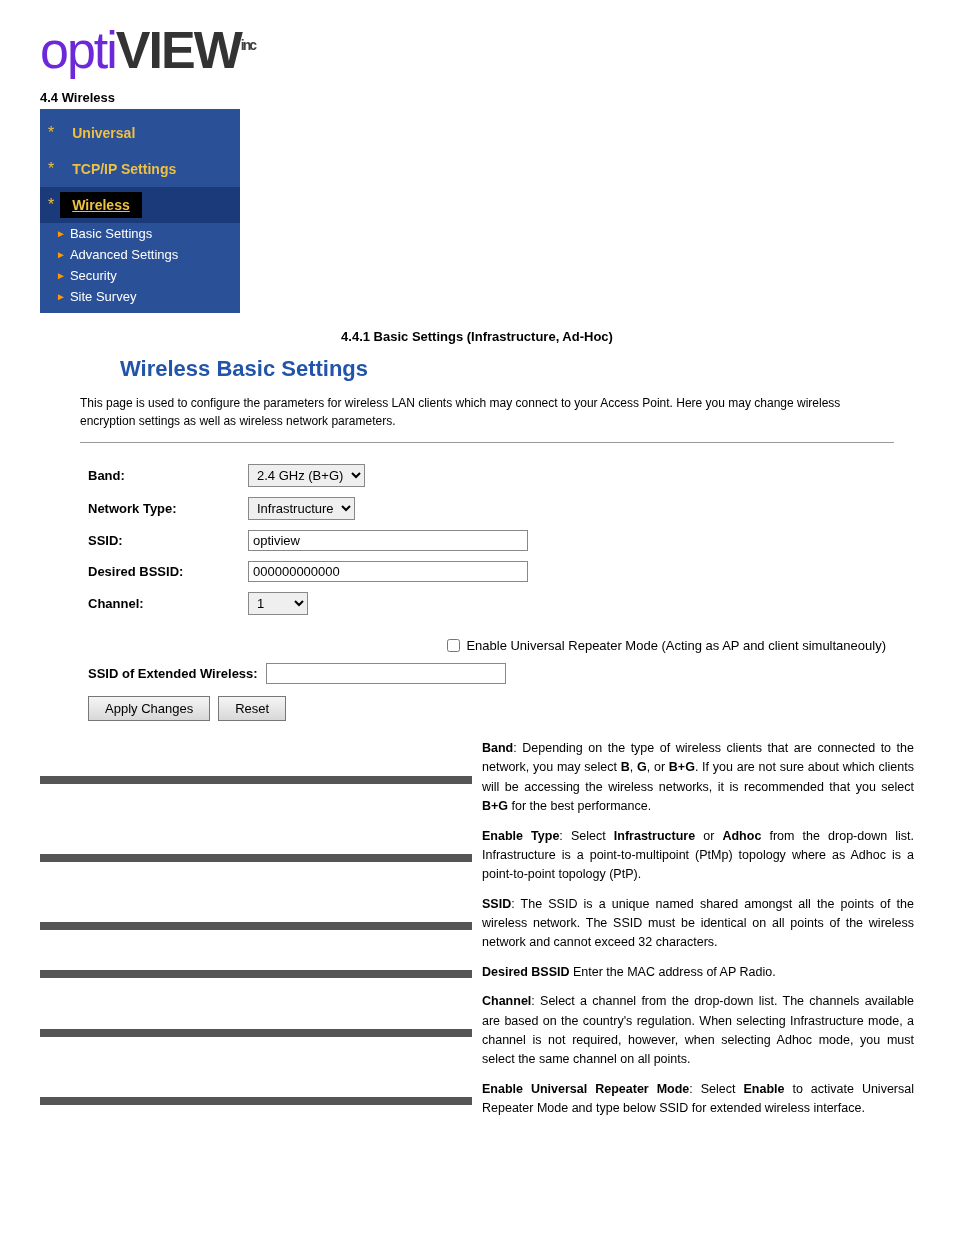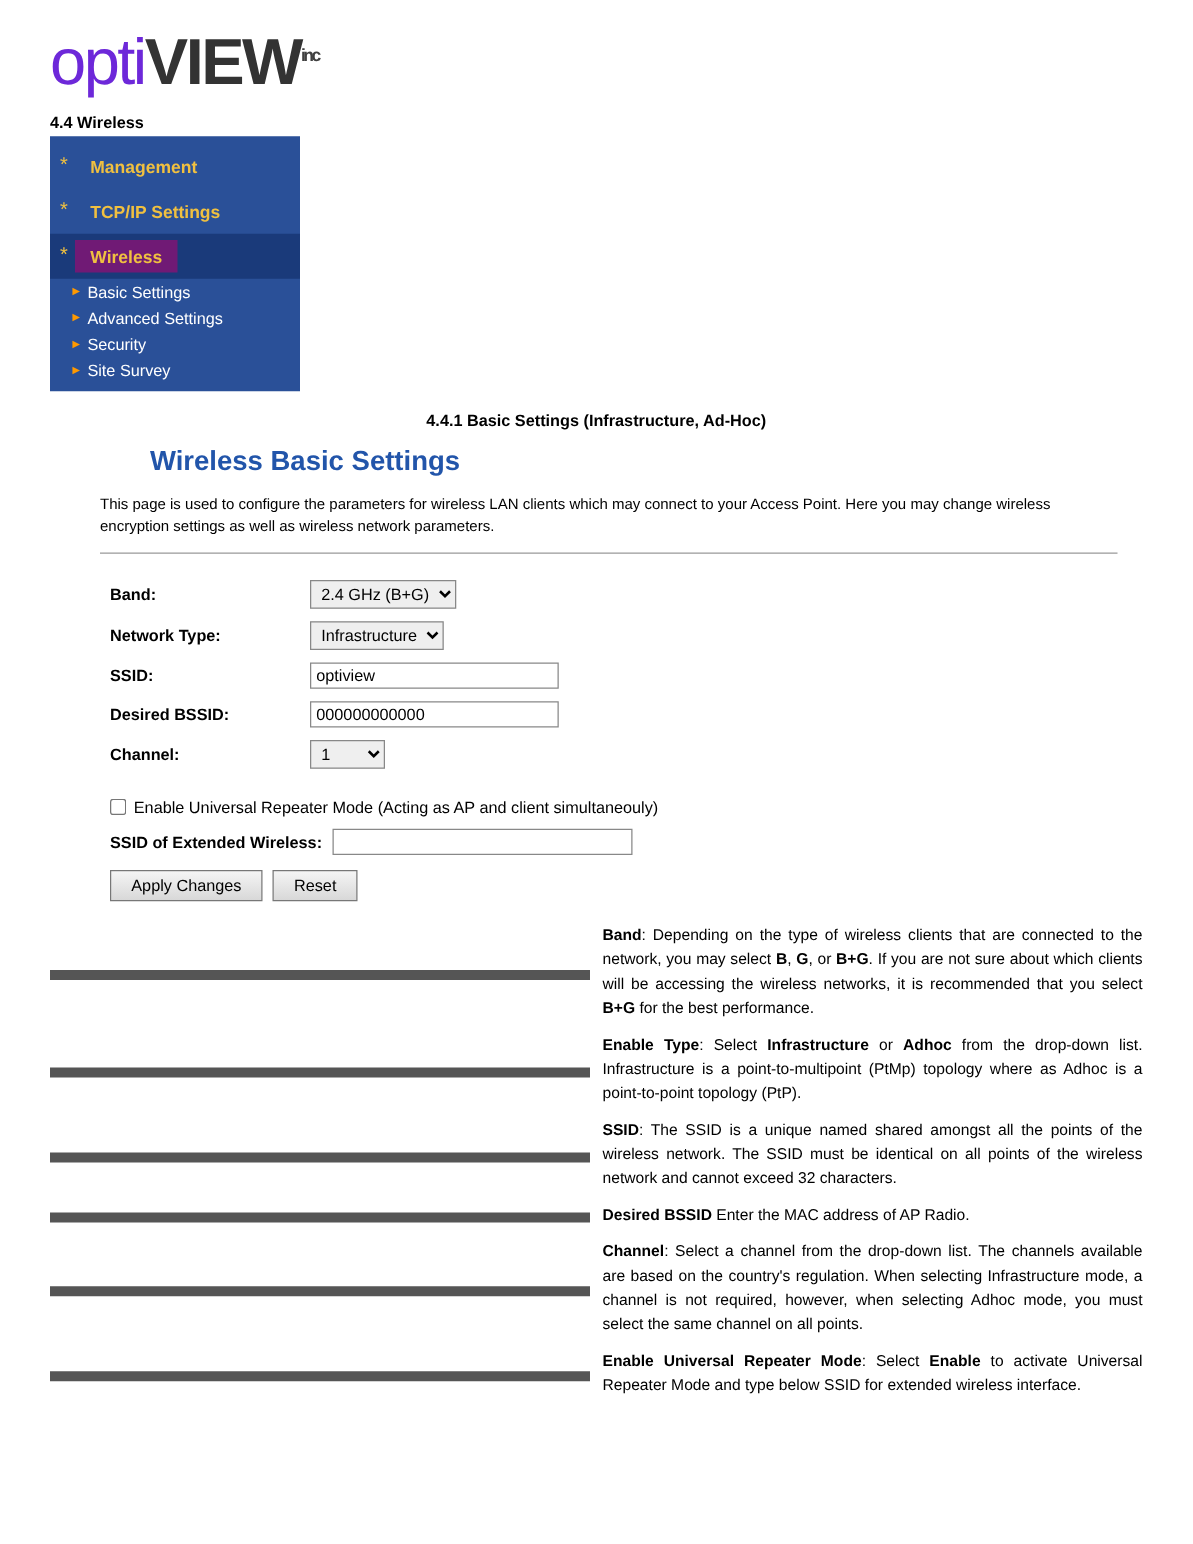--- a/index.html
+++ b/index.html
@@ -51,21 +51,22 @@
       display: block;
       padding: 5px 12px;
       font-size: 14px;
       font-weight: bold;
       cursor: pointer;
     }
     .nav-item.management { color: #f0c040; }
     .nav-item.tcpip { color: #f0c040; }
     .nav-item.wireless-active {
       color: #f0c040;
-      background: #701a75;
+      background: #000000;
+      text-decoration: underline;
     }
 
     .nav-sub-item {
       display: flex;
       align-items: center;
       padding: 3px 16px;
       color: #fff;
       font-size: 13px;
       cursor: pointer;
     }
@@ -137,33 +138,34 @@
     }
 
     .form-control-cell select,
     .form-control-cell input[type="text"] {
       font-size: 13px;
       padding: 2px 4px;
       border: 1px solid #888;
     }
 
     .form-control-cell input[type="text"] {
-      width: 199px;
+      width: 280px;
     }
 
     .channel-select {
       width: 60px;
     }
 
     .repeater-row {
       display: flex;
       align-items: center;
       gap: 6px;
       padding: 6px 8px;
       font-size: 13px;
+      justify-content: flex-end;
     }
 
     .ssid-ext-row {
       display: flex;
       align-items: center;
       gap: 8px;
       padding: 4px 8px;
       font-size: 13px;
       font-weight: bold;
     }
@@ -228,21 +230,21 @@
     <span class="opti">opti</span><span class="view">VIEW</span><span class="inc">inc</span>
   </span>
 </div>
 
 <div class="nav-section-label">4.4 Wireless</div>
 
 <div class="nav-menu">
 
   <div class="nav-item-row">
     <span class="bullet-star">*</span>
-    <span class="nav-item management">Management</span>
+    <span class="nav-item management">Universal</span>
   </div>
 
   <div class="nav-item-row">
     <span class="bullet-star">*</span>
     <span class="nav-item tcpip">TCP/IP Settings</span>
   </div>
 
   <div class="nav-item-row" style="background:#1a3a7a;">
     <span class="bullet-star">*</span>
     <span class="nav-item wireless-active">Wireless</span>

